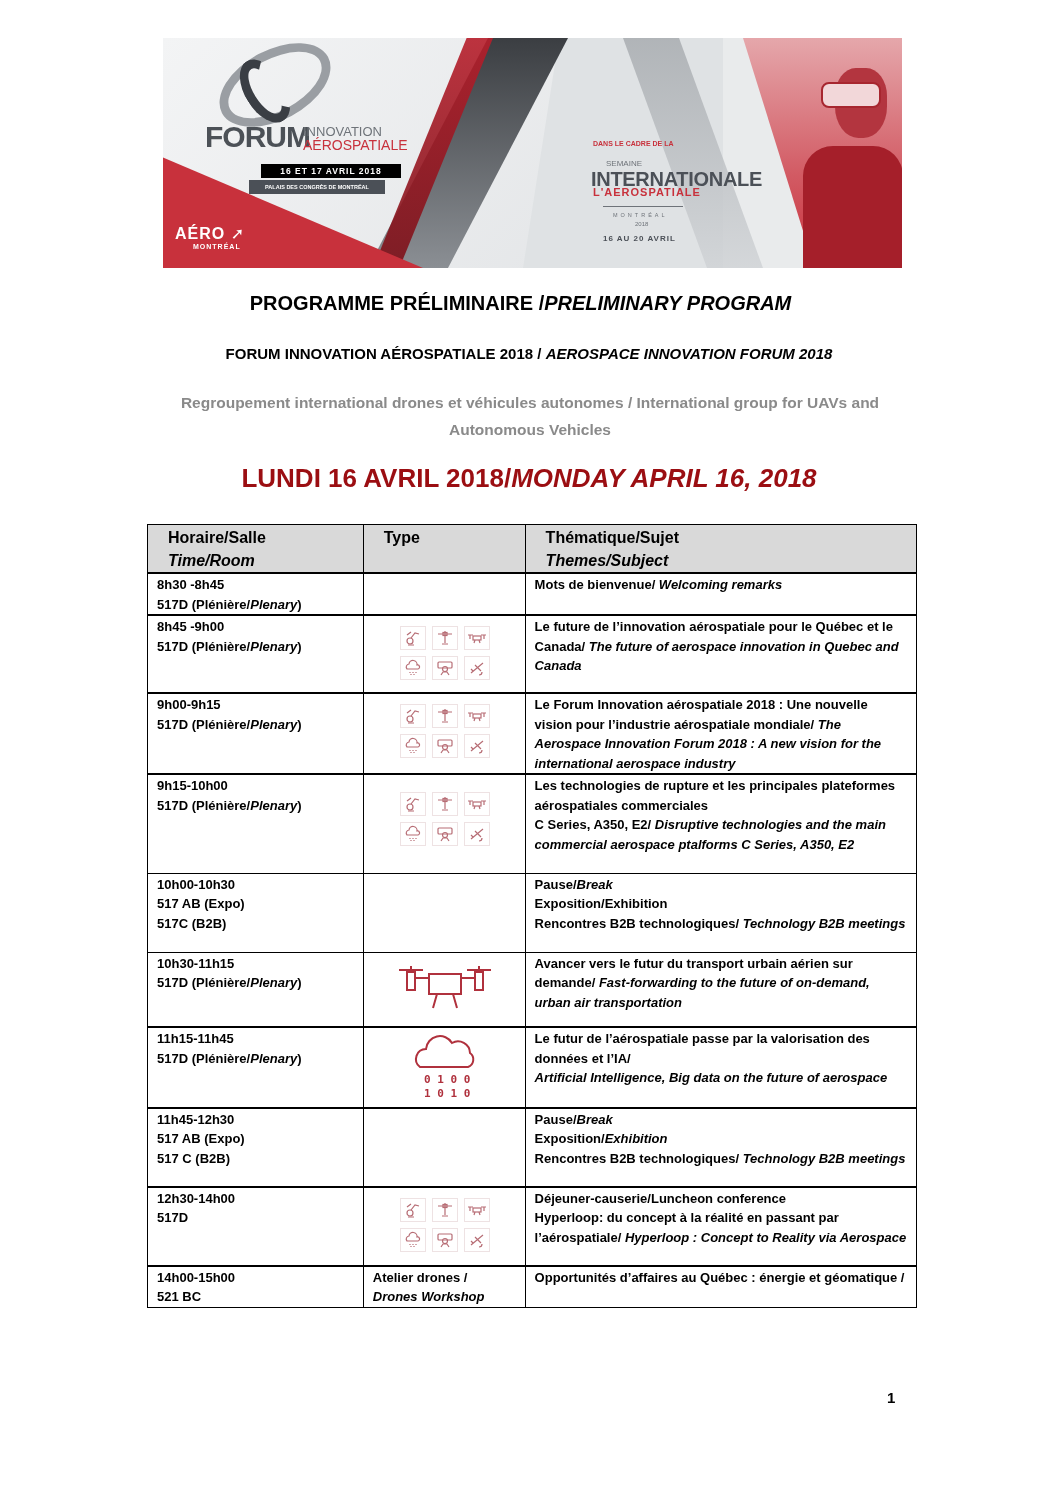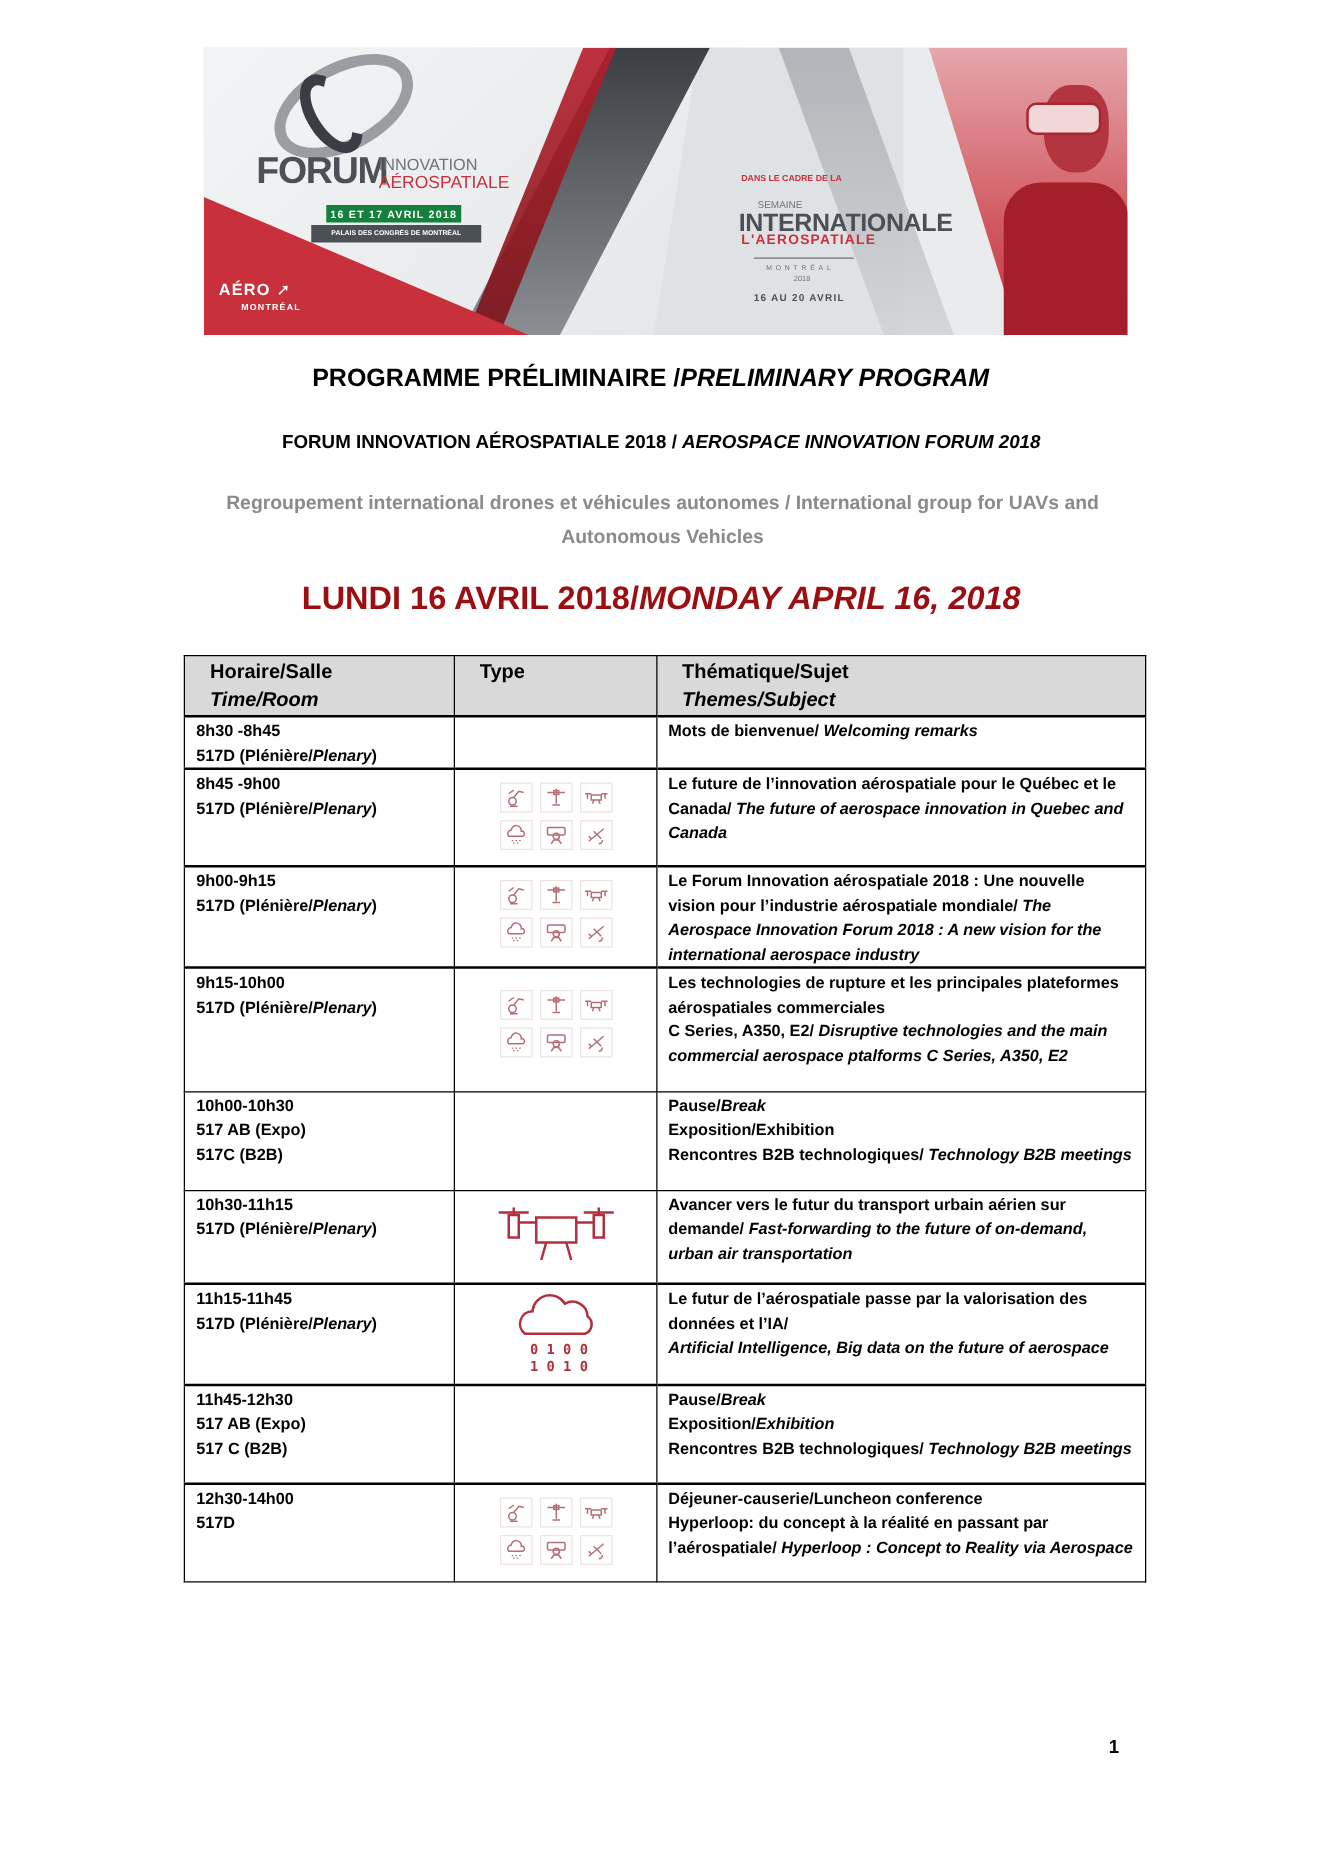--- a/index.html
+++ b/index.html
@@ -17,23 +17,23 @@
   .banner .right { position: absolute; left: 580px; top: 0; width: 159px; height: 230px; background: linear-gradient(180deg, #e5a7ab 0%, #d25a63 60%, #c8313c 100%); clip-path: polygon(0 0, 100% 0, 100% 100%, 45% 100%); }
   .banner .vr-head { position: absolute; left: 672px; top: 30px; width: 52px; height: 70px; border-radius: 40% 40% 45% 45%; background: #b3353f; }
   .banner .vr-goggle { position: absolute; left: 658px; top: 44px; width: 60px; height: 26px; border-radius: 8px; background: #f2d7d9; border: 2px solid #a7262f; }
   .banner .vr-body { position: absolute; left: 640px; top: 108px; width: 100px; height: 122px; border-radius: 30px 30px 0 0; background: #a51f2a; }
 
   .logo-ring { position: absolute; left: 52px; top: 12px; width: 120px; height: 70px; border: 9px solid #9a9ea3; border-radius: 50%; transform: rotate(-28deg); }
   .logo-ring2 { position: absolute; left: 82px; top: 18px; width: 40px; height: 70px; border: 9px solid #3a3e44; border-radius: 50%; transform: rotate(-32deg); border-right-color: transparent; }
   .logo-forum { position: absolute; left: 42px; top: 82px; font-family: "Liberation Sans", sans-serif; font-size: 30px; letter-spacing: -1px; color: #4c5157; font-weight: 700; }
   .logo-inno { position: absolute; left: 140px; top: 86px; font-size: 13px; color: #6e7379; }
   .logo-aero { position: absolute; left: 140px; top: 99px; font-size: 14px; color: #c8313c; }
-  .logo-date { position: absolute; left: 98px; top: 126px; width: 108px; height: 14px; background: #15803d; color: #fff; font-size: 8.5px; font-weight: 700; letter-spacing: 1px; text-align: center; line-height: 14px; }
+  .logo-date { position: absolute; left: 98px; top: 126px; width: 140px; height: 14px; background: #000000; color: #fff; font-size: 8.5px; font-weight: 700; letter-spacing: 1px; text-align: center; line-height: 14px; }
   .logo-venue { position: absolute; left: 86px; top: 142px; width: 136px; height: 14px; background: #4b5057; color: #fff; font-size: 5.5px; font-weight: 700; text-align: center; line-height: 14px; }
-  .logo-aeromtl { position: absolute; left: 12px; top: 186px; color: #fff; font-size: 13px; font-weight: 700; letter-spacing: 1px; }
+  .logo-aeromtl { position: absolute; left: 12px; top: 186px; color: #fff; font-size: 16px; font-weight: 700; letter-spacing: 1px; }
   .logo-aeromtl2 { position: absolute; left: 30px; top: 205px; color: #fff; font-size: 7px; font-weight: 700; letter-spacing: 1px; }
 
   .week-dans { position: absolute; left: 430px; top: 102px; color: #c8313c; font-size: 7px; font-weight: 700; }
   .week-sem { position: absolute; left: 443px; top: 121px; color: #6e7379; font-size: 8px; }
   .week-int { position: absolute; left: 428px; top: 130px; color: #4b5057; font-size: 20px; font-weight: 700; letter-spacing: -0.3px; }
   .week-aero { position: absolute; left: 430px; top: 148px; color: #c8313c; font-size: 11px; font-weight: 700; letter-spacing: 1px; }
   .week-line { position: absolute; left: 440px; top: 168px; width: 80px; height: 1px; background: #6e7379; }
   .week-mtl { position: absolute; left: 450px; top: 174px; color: #6e7379; font-size: 5.5px; letter-spacing: 3px; }
   .week-year { position: absolute; left: 472px; top: 183px; color: #6e7379; font-size: 6px; }
   .week-dates { position: absolute; left: 440px; top: 196px; color: #4b5057; font-size: 8px; font-weight: 700; letter-spacing: 1px; }
@@ -459,16 +459,29 @@
               </svg>
             </div>
         </div>
       </td>
       <td>
         <div>Déjeuner-causerie/Luncheon conference</div>
         <span>Hyperloop: du concept à la réalité en passant par l’aérospatiale/ </span><i>Hyperloop : Concept to Reality via Aerospace</i>
       </td>
     </tr>
 
+    <tr class="row-sep" style="height:40px">
+      <td>
+        <div>14h00-15h00</div>
+        <div>521 BC</div>
+      </td>
+      <td>
+        <div>Atelier drones /</div>
+        <i>Drones Workshop</i>
+      </td>
+      <td>
+        <span>Opportunités d’affaires au Québec : énergie et géomatique /</span>
+      </td>
+    </tr>
   </tbody>
 </table>
 
 <div class="page-num">1</div>
 
 </body></html>

